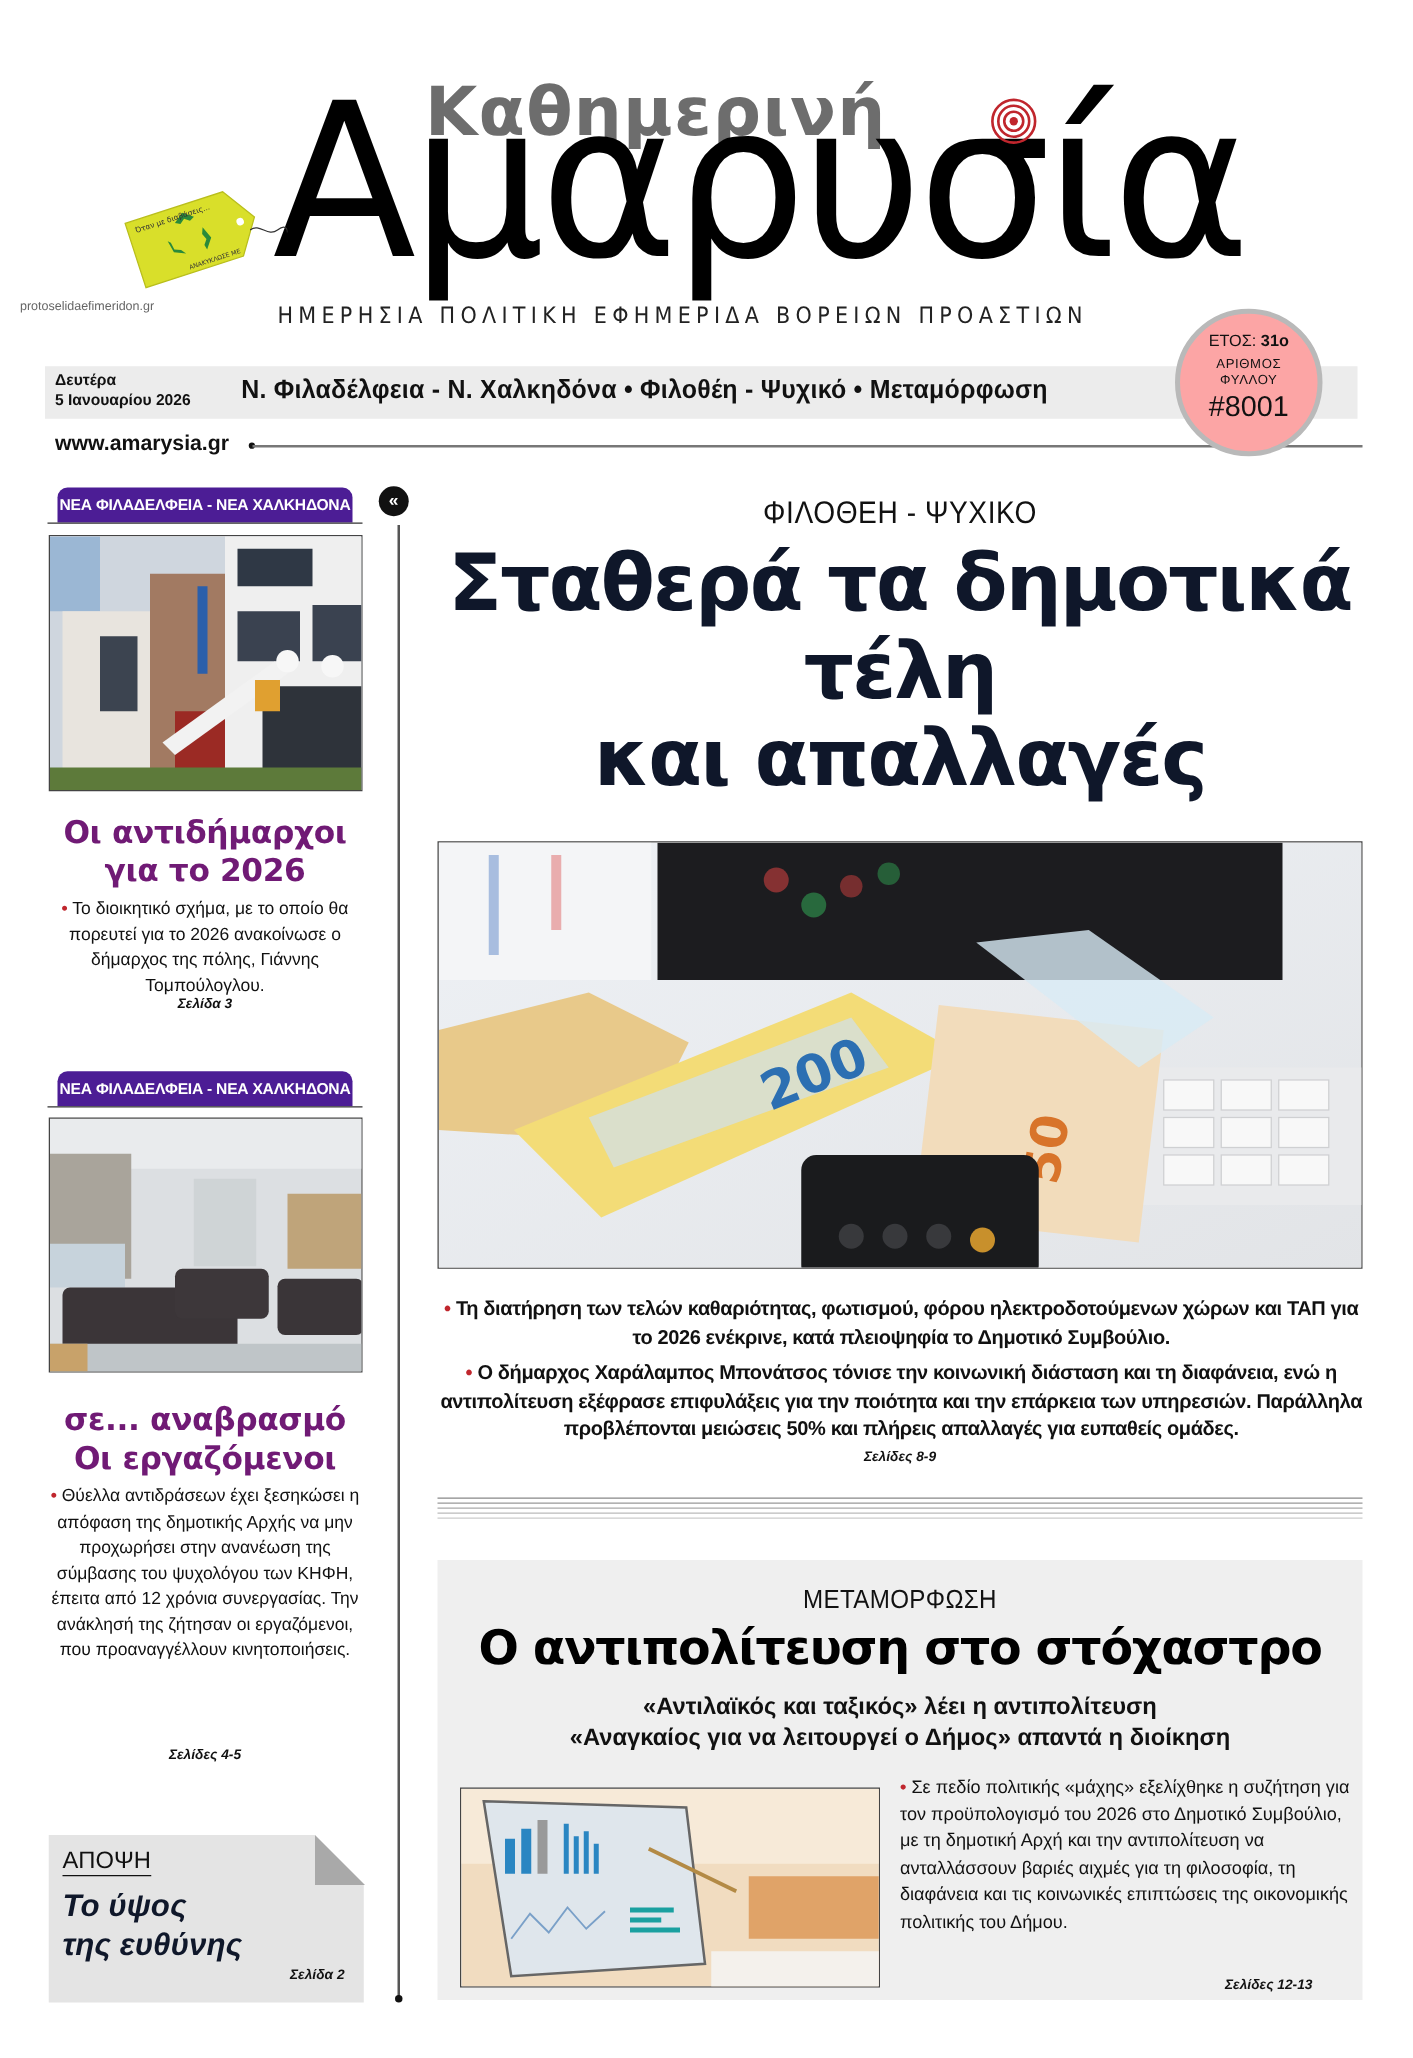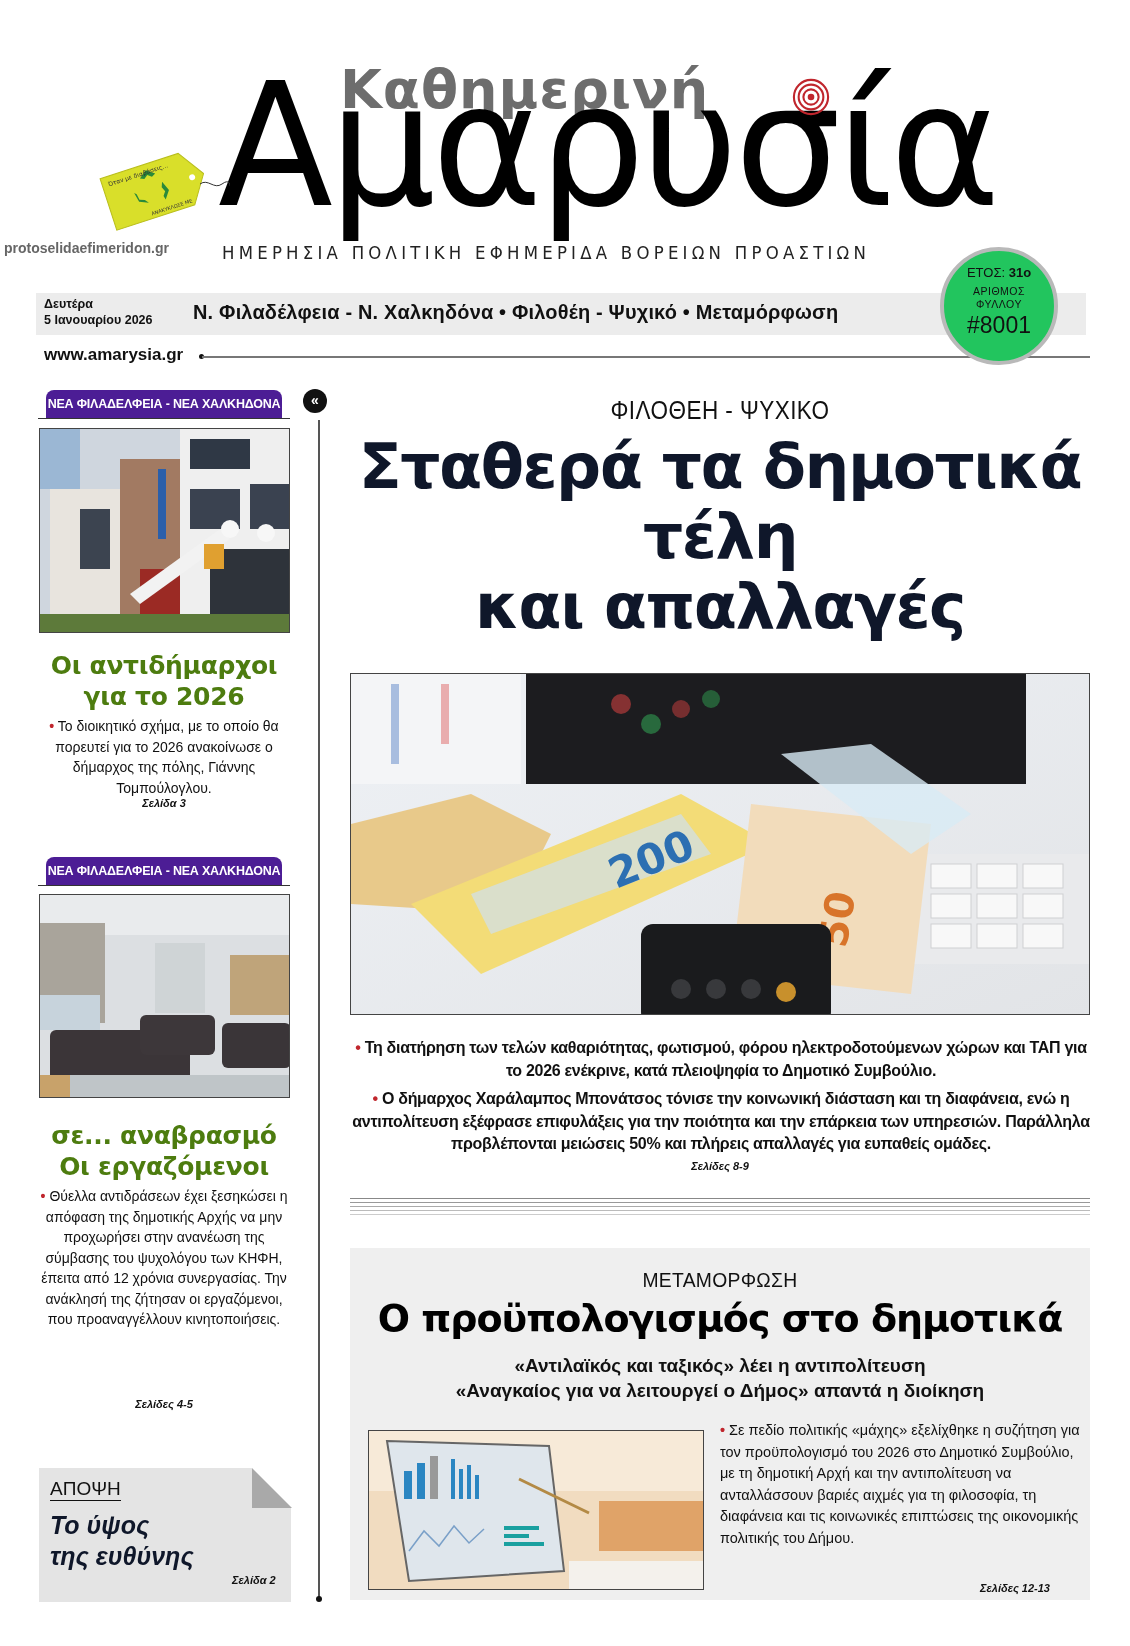--- a/index.html
+++ b/index.html
@@ -7,47 +7,47 @@
   body { position: relative; font-family: "Liberation Sans", "DejaVu Sans", sans-serif; color: #111; }
 
   .abs { position: absolute; }
 
   
   .kathimerini { left: 340px; top: 58px; font-family: "DejaVu Sans", sans-serif; font-size: 54px; font-weight: bold; color: #6d6d6d; letter-spacing: 1px; }
   .amarysia { left: 218px; top: 62px; font-family: "DejaVu Sans", sans-serif; font-size: 168px; font-weight: normal; color: #000; letter-spacing: -4px; line-height: 1; transform: scaleY(1.02); }
   .spiral { left: 792px; top: 78px; width: 38px; height: 38px; }
   .tag { left: 104px; top: 158px; width: 104px; height: 62px; transform: rotate(-18deg); }
   .tag-string { left: 200px; top: 178px; width: 30px; height: 14px; }
-  .protosel { left: 4px; top: 240px; font-size: 14px; font-weight: bold; color: #666; }
+  .protosel { left: 16px; top: 240px; font-size: 10px; font-weight: normal; color: #666; }
   .subtitle { left: 222px; top: 242px; font-family: "DejaVu Sans", sans-serif; font-size: 18px; letter-spacing: 4.6px; color: #222; font-weight: normal; transform: scaleX(0.92); transform-origin: left; }
 
   
   .band { left: 36px; top: 293px; width: 1050px; height: 42px; background: #ececec; }
   .date { left: 44px; top: 296px; font-size: 12.5px; line-height: 16px; color: #111; font-weight: bold; }
   .areas { left: 193px; top: 300px; font-size: 21px; font-weight: bold; color: #111; letter-spacing: 0.2px; transform: scaleX(0.95); transform-origin: left; }
   .www { left: 44px; top: 345px; font-size: 17px; font-weight: bold; color: #111; }
   .rule-top { left: 202px; top: 356px; width: 888px; height: 2px; background: #777; }
   .rule-dot { left: 199px; top: 354px; width: 5px; height: 5px; background: #111; border-radius: 50%; }
 
-  .issue-circle { left: 940px; top: 247px; width: 118px; height: 118px; border-radius: 50%; border: 4px solid #b9b9b9; background: #22c55e; text-align: center; }
+  .issue-circle { left: 940px; top: 247px; width: 118px; height: 118px; border-radius: 50%; border: 4px solid #b9b9b9; background: #fca5a5; text-align: center; }
   .issue-year { margin-top: 14px; font-size: 13px; color: #111; }
   .issue-year b { font-weight: bold; }
   .issue-lbl { font-size: 10.5px; line-height: 13px; color: #111; margin-top: 5px; letter-spacing: 0.5px; }
   .issue-num { font-size: 23px; color: #111; margin-top: 1px; }
 
   
   .col-divider { left: 318px; top: 420px; width: 2px; height: 1178px; background: #555; }
   .col-dot { left: 316px; top: 1596px; width: 6px; height: 6px; border-radius: 50%; background: #111; }
   .nav-btn { left: 303px; top: 389px; width: 24px; height: 24px; border-radius: 50%; background: #111; color: #fff; font-size: 14px; font-weight: bold; text-align: center; line-height: 23px; }
 
   
   .kicker-tab { height: 28px; background: #4c1d95; color: #fff; font-size: 12.5px; font-weight: bold; text-align: center; line-height: 28px; border-radius: 8px 8px 0 0; letter-spacing: -0.2px; }
   .kicker-rule { height: 1px; background: #333; }
   .photo { border: 1px solid #444; overflow: hidden; }
-  .side-title { text-align: center; font-family: "DejaVu Sans", sans-serif; font-weight: bold; color: #4d7c0f; letter-spacing: -0.3px; }
+  .side-title { text-align: center; font-family: "DejaVu Sans", sans-serif; font-weight: bold; color: #701a75; letter-spacing: -0.3px; }
   .side-body { text-align: center; font-size: 14px; line-height: 20.5px; color: #111; }
   .bullet { color: #c0262d; font-weight: bold; }
   .pageref { text-align: center; font-style: italic; font-weight: bold; font-size: 11px; color: #111; }
 
   .opinion { left: 39px; top: 1468px; width: 252px; height: 134px; background: #e4e4e4; }
   .opinion-fold { left: 252px; top: 1468px; width: 0; height: 0; border-top: 40px solid #fff; border-left: 40px solid #a9a9a9; }
   .opinion-kicker { left: 50px; top: 1478px; font-size: 19px; color: #111; border-bottom: 1px solid #111; line-height: 22px; }
   .opinion-title { left: 50px; top: 1510px; font-size: 25px; font-weight: bold; font-style: italic; line-height: 31px; color: #0f172a; }
   .opinion-ref { left: 232px; top: 1574px; font-size: 11px; font-style: italic; font-weight: bold; }
 
@@ -260,21 +260,21 @@
 <div class="abs multirule">
   <div></div>
     <div style="background:#999"></div>
     <div style="background:#aaa"></div>
     <div style="background:#bbb"></div>
     <div style="background:#ccc"></div>
 </div>
 
 <div class="abs story2"></div>
 <div class="abs s2-kicker">ΜΕΤΑΜΟΡΦΩΣΗ</div>
-<div class="abs s2-title">Ο προϋπολογισμός στο δημοτικά</div>
+<div class="abs s2-title">Ο αντιπολίτευση στο στόχαστρο</div>
 <div class="abs s2-deck">
   <div>«Αντιλαϊκός και ταξικός» λέει η αντιπολίτευση</div>
   <div>«Αναγκαίος για να λειτουργεί ο Δήμος» απαντά η διοίκηση</div>
 </div>
 <div class="abs s2-photo">
   <svg width="336" height="160" viewBox="0 0 336 160">
     <rect width="336" height="160" fill="#f1dcc0"></rect>
     <rect x="0" y="0" width="336" height="60" fill="#f7ead8"></rect>
     <polygon points="18,10 180,15 195,140 40,150" fill="#dfe6ec" stroke="#666" stroke-width="2"></polygon>
     <rect x="35" y="40" width="8" height="28" fill="#2a86c2"></rect>

